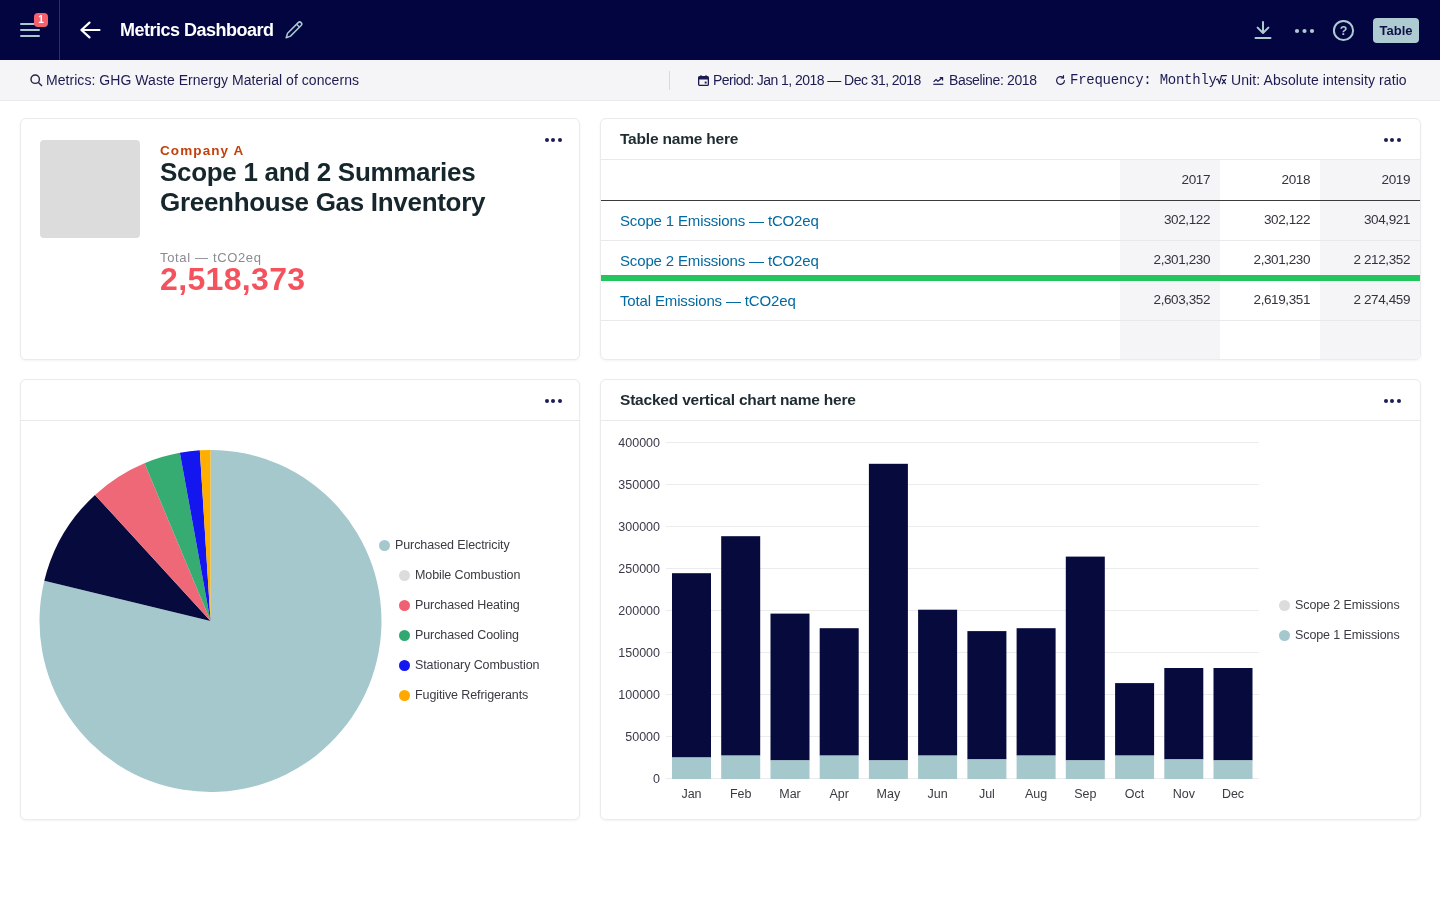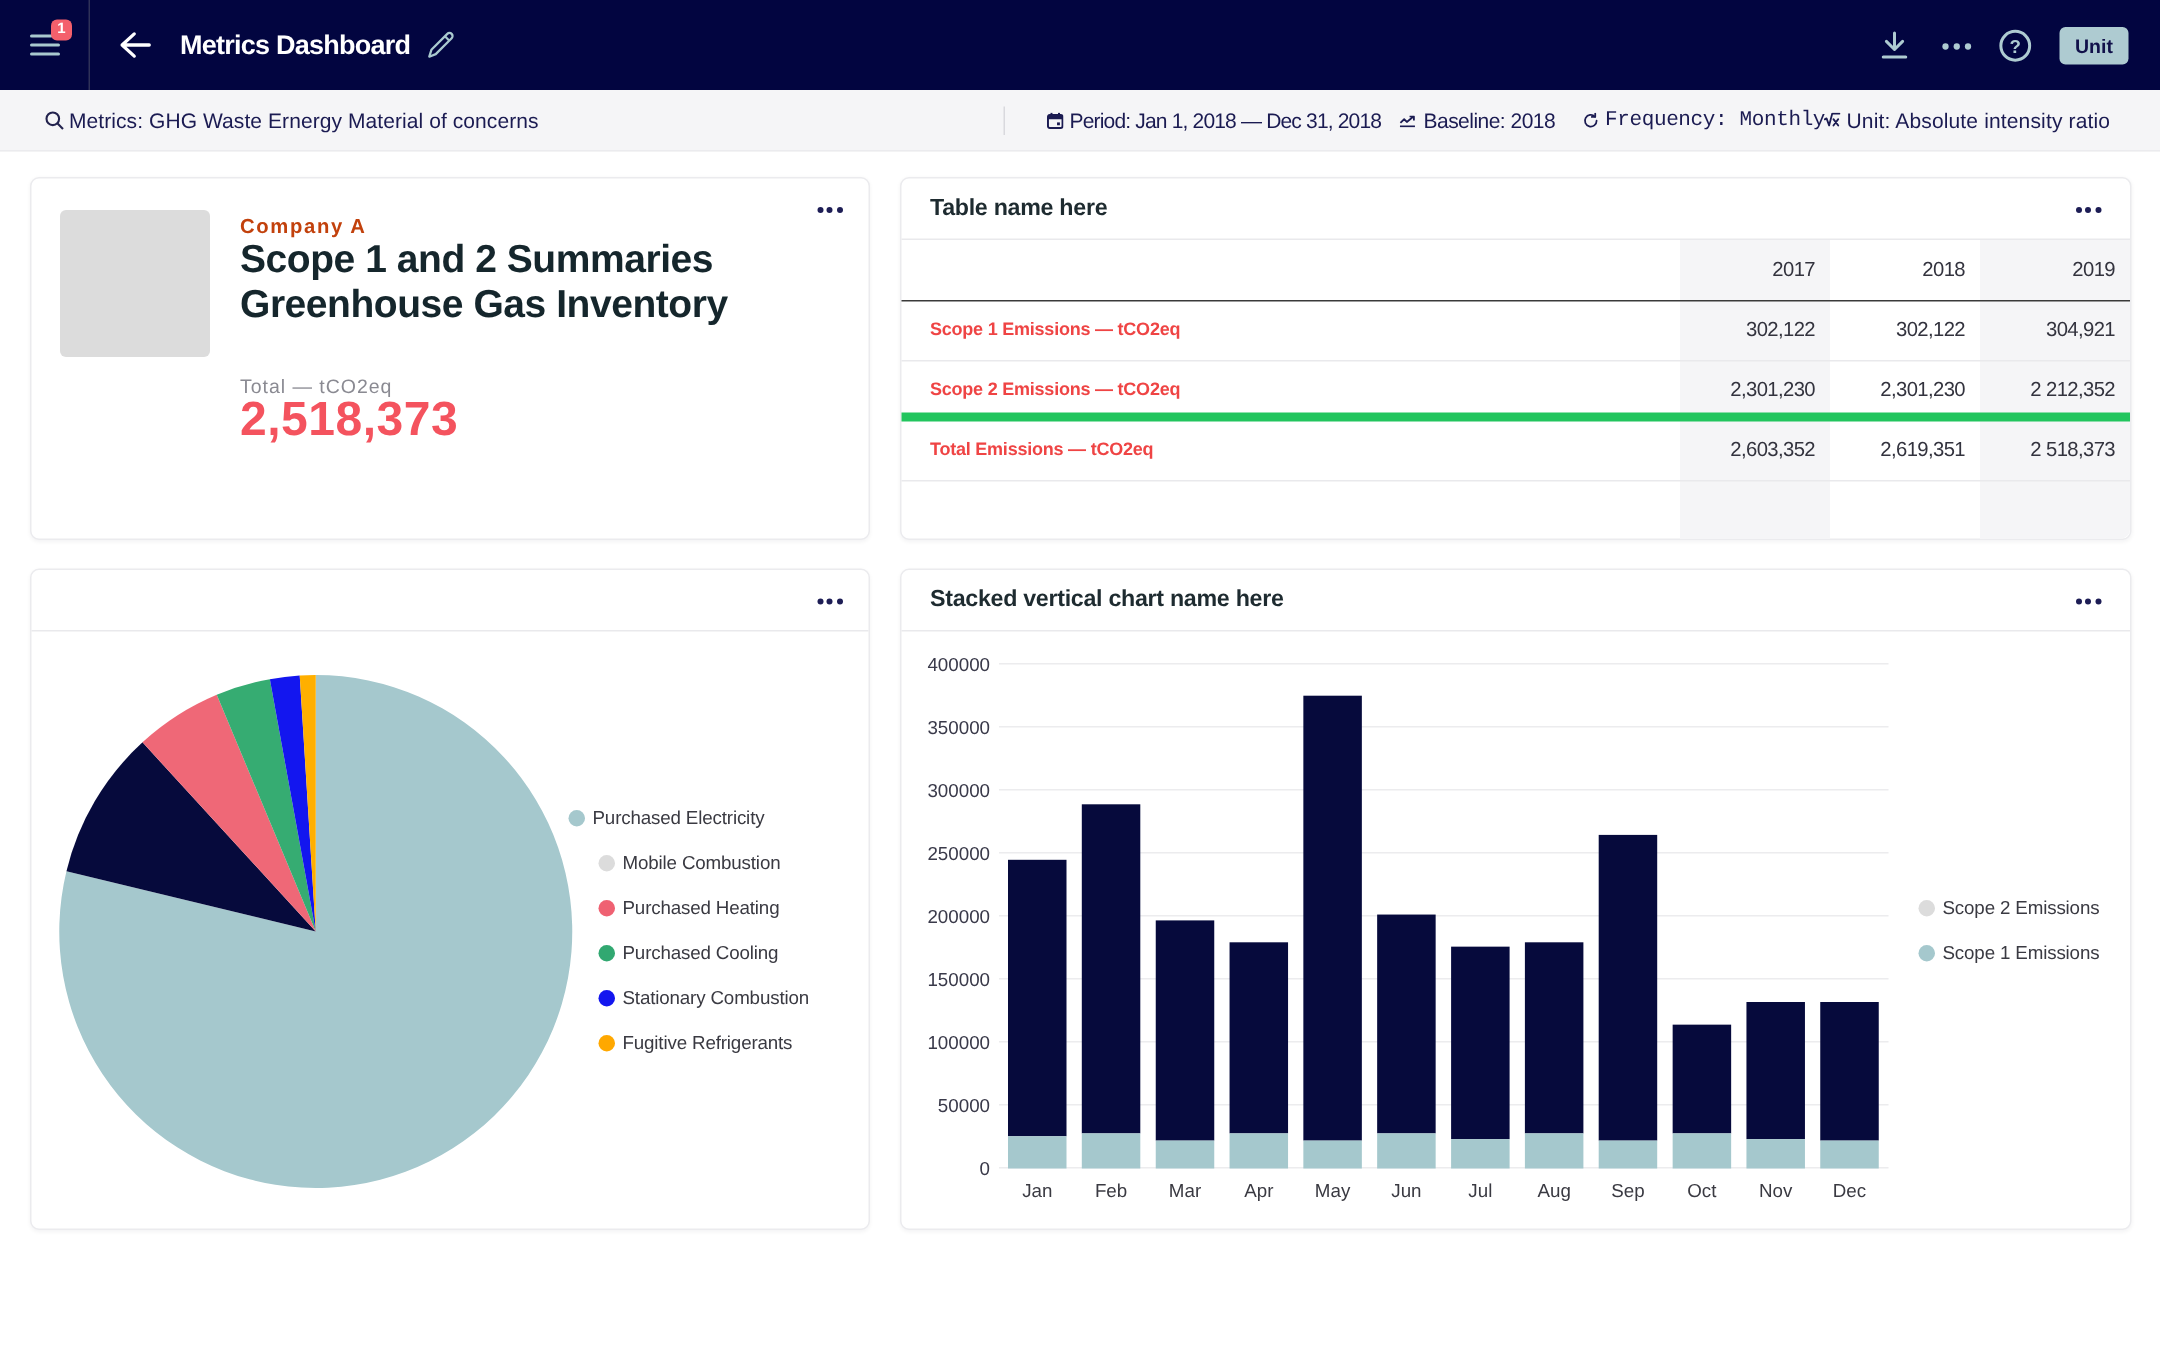--- a/index.html
+++ b/index.html
@@ -21,21 +21,21 @@
   .card h2 { position:absolute; left:19px; top:0; height:40px; line-height:40px; font-size:15.5px; font-weight:bold; color:#1E2B30; letter-spacing:-0.2px; white-space:nowrap; }
   .cdiv { position:absolute; left:0; top:40px; width:100%; height:1px; background:#E9E9EC; }
   .dots { position:absolute; width:22px; height:6px; }
   .dots i { position:absolute; top:1px; width:4px; height:4px; border-radius:50%; background:#1D1D55; }
   .dots i:nth-child(1){left:0;} .dots i:nth-child(2){left:6.3px;} .dots i:nth-child(3){left:12.6px;}
   
   .ph { position:absolute; left:19px; top:21px; width:100px; height:98px; background:#DCDCDC; border-radius:4px; }
   
   .tgrey { position:absolute; background:#F5F5F7; }
   .trow { position:absolute; left:0; width:819px; }
-  .tlabel { position:absolute; left:19px; color:#ef4444; font-size:12px; letter-spacing:-0.15px;font-weight:bold; }
+  .tlabel { position:absolute; left:19px; color:#0369a1; font-size:15px; letter-spacing:-0.15px; }
   .tnum { position:absolute; text-align:right; color:#33333E; font-size:13.5px; letter-spacing:-0.4px; }
   
   .leg { position:absolute; white-space:nowrap; font-size:12.5px; color:#3A3A42; letter-spacing:-0.1px; }
   .pleg { font-size:12.5px; letter-spacing:-0.1px; }
   .leg i { display:inline-block; width:11px; height:11px; border-radius:50%; margin-right:5px; vertical-align:-1.5px; }
 </style>
 </head>
 <body>
 
 <div class="topbar">
@@ -57,21 +57,21 @@
   </svg>
   <svg class="abs" style="left:1294px; top:28px;" width="25" height="6" viewBox="0 0 25 6" fill="#AECBD1">
     <circle cx="3" cy="3" r="2.1"></circle>
       <circle cx="10.5" cy="3" r="2.1"></circle>
       <circle cx="18" cy="3" r="2.1"></circle>
   </svg>
   <svg class="abs" style="left:1332px; top:19px;" width="23" height="23" viewBox="0 0 23 23" fill="none">
     <circle cx="11.5" cy="11.5" r="9.6" stroke="#AECBD1" stroke-width="2"></circle>
     <text x="11.5" y="16" text-anchor="middle" fill="#AECBD1" font-size="12.5" font-weight="bold" font-family="Liberation Sans">?</text>
   </svg>
-  <div class="savebtn">Unit</div>
+  <div class="savebtn">Table</div>
 </div>
 
 <div class="filterbar">
   <svg class="abs" style="left:30px; top:14px;" width="13" height="13" viewBox="0 0 13 13" fill="none" stroke="#23234E" stroke-width="1.4">
     <circle cx="5.2" cy="5.2" r="4.2"></circle>
       <path d="M8.4 8.4 L12 12"></path>
   </svg>
   <div class="ftext" style="left:46px; letter-spacing:0.05px;">Metrics: GHG Waste Ernergy Material of concerns</div>
   <div class="fsep"></div>
   <svg class="abs" style="left:698px; top:15px;" width="11" height="11" viewBox="0 0 11 11" fill="none" stroke="#1B1B52">
@@ -135,21 +135,21 @@
   <div class="trow" style="top:122px; height:40px; border-bottom:6px solid #22c55e;">
     <div class="tlabel" style="top:11px;">Scope 2 Emissions — tCO2eq</div>
     <div class="tnum" style="left:519px; width:90px; top:11px;">2,301,230</div>
     <div class="tnum" style="left:619px; width:90px; top:11px;">2,301,230</div>
     <div class="tnum" style="left:719px; width:90px; top:11px;">2 212,352</div>
   </div>
   <div class="trow" style="top:162px; height:40px; border-bottom:1px solid #E9E9EC;">
     <div class="tlabel" style="top:11px;">Total Emissions — tCO2eq</div>
     <div class="tnum" style="left:519px; width:90px; top:11px;">2,603,352</div>
     <div class="tnum" style="left:619px; width:90px; top:11px;">2,619,351</div>
-    <div class="tnum" style="left:719px; width:90px; top:11px;">2 518,373</div>
+    <div class="tnum" style="left:719px; width:90px; top:11px;">2 274,459</div>
   </div>
 </div>
 
 <div class="card" style="left:20px; top:379px; width:560px; height:441px;">
   <div class="cdiv"></div>
   <div class="dots" style="left:524px; top:18px;">
       <i></i>
       <i></i>
       <i></i>
     </div>

